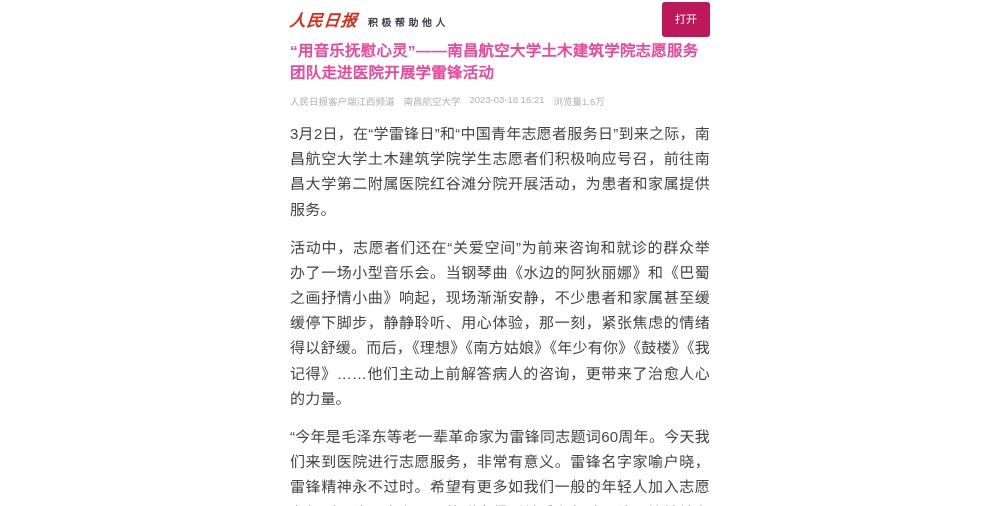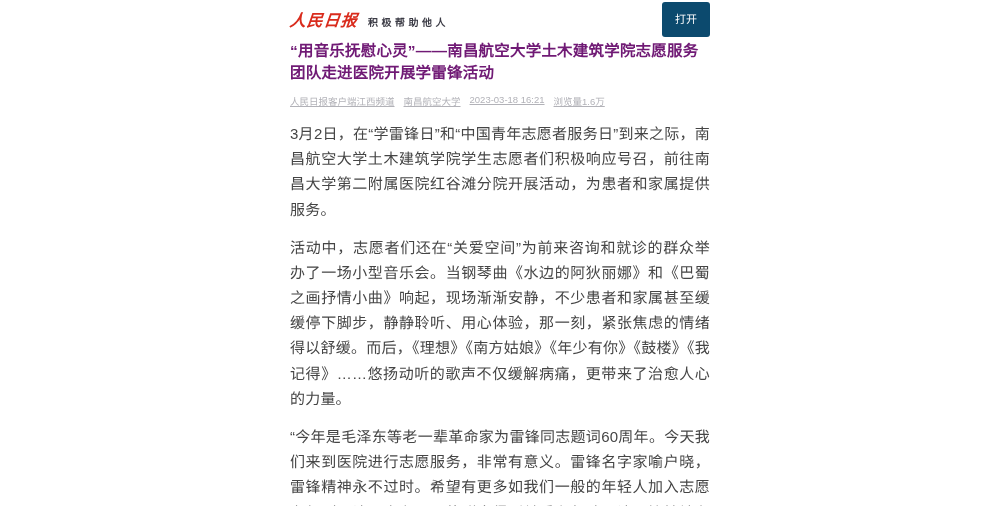--- a/index.html
+++ b/index.html
@@ -31,47 +31,46 @@
     white-space: nowrap;
   }
   .tagline {
     color: #3c3c46;
     font-size: 10px;
     font-weight: 600;
     letter-spacing: 3.5px;
     white-space: nowrap;
   }
   .open-btn {
-    background: #0c4a6e;
+    background: #be185d;
     color: #ffffff;
     border: none;
     border-radius: 3px;
     font-size: 11px;
     line-height: 1;
     padding: 12px 13px;
     cursor: pointer;
     font-family: inherit;
   }
   
   .title {
     margin-top: 11px;
     font-size: 15.5px;
     font-weight: 700;
-    color: #701a75;
+    color: #ec4899;
     line-height: 1.45;
     letter-spacing: 0.2px;
   }
   .meta {
     margin-top: 9px;
     display: flex;
     gap: 9px;
     font-size: 9.5px;
     color: #b2b2b8;
     white-space: nowrap;
-    text-decoration: underline;
   }
   .body-text p {
     margin-top: 13px;
     font-size: 15px;
     line-height: 1.68;
     color: #454545;
     letter-spacing: 0.2px;
     text-align: justify;
   }
 </style>
@@ -92,18 +91,18 @@
 
   <div class="meta">
     <span>人民日报客户端江西频道</span>
     <span>南昌航空大学</span>
     <span>2023-03-18 16:21</span>
     <span>浏览量1.6万</span>
   </div>
 
   <div class="body-text">
     <p>3月2日，在“学雷锋日”和“中国青年志愿者服务日”到来之际，南昌航空大学土木建筑学院学生志愿者们积极响应号召，前往南昌大学第二附属医院红谷滩分院开展活动，为患者和家属提供服务。</p>
-    <p>活动中，志愿者们还在“关爱空间”为前来咨询和就诊的群众举办了一场小型音乐会。当钢琴曲《水边的阿狄丽娜》和《巴蜀之画抒情小曲》响起，现场渐渐安静，不少患者和家属甚至缓缓停下脚步，静静聆听、用心体验，那一刻，紧张焦虑的情绪得以舒缓。而后，《理想》《南方姑娘》《年少有你》《鼓楼》《我记得》……悠扬动听的歌声不仅缓解病痛，更带来了治愈人心的力量。</p>
+    <p>活动中，志愿者们还在“关爱空间”为前来咨询和就诊的群众举办了一场小型音乐会。当钢琴曲《水边的阿狄丽娜》和《巴蜀之画抒情小曲》响起，现场渐渐安静，不少患者和家属甚至缓缓停下脚步，静静聆听、用心体验，那一刻，紧张焦虑的情绪得以舒缓。而后，《理想》《南方姑娘》《年少有你》《鼓楼》《我记得》……他们主动上前解答病人的咨询，更带来了治愈人心的力量。</p>
     <p>“今年是毛泽东等老一辈革命家为雷锋同志题词60周年。今天我们来到医院进行志愿服务，非常有意义。雷锋名字家喻户晓，雷锋精神永不过时。希望有更多如我们一般的年轻人加入志愿者行列，让更多有需要的群众得到关爱和帮助，让雷锋精神在新时代绽放更加璀璨的光芒”，土木建筑学院志愿者汤冰表示。“病人心理压力相对较大，容易产生焦虑的情绪。希望通过这次学雷锋活动传递音乐的力量，帮助他们释放心理压力，放松心情接受治疗”，作为主唱，土木建筑学院志愿者欧友农表示今后会将学雷锋活动融入日常、化作经常，积极帮助他人，传播青春正能量。</p>
 
   </div>
 
 </div>
 
 </body></html>

